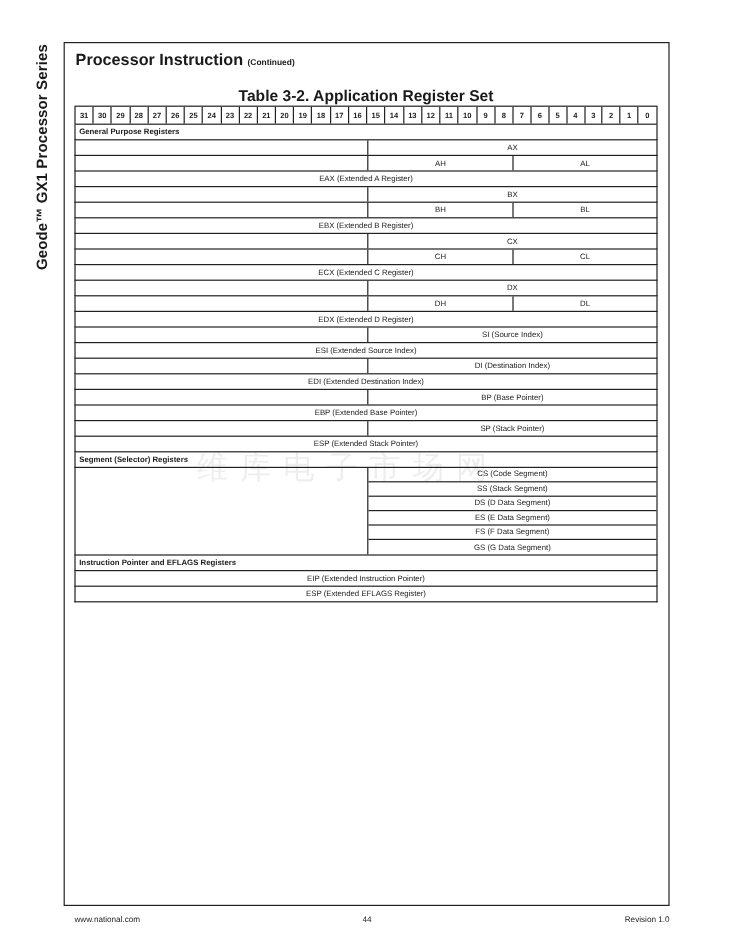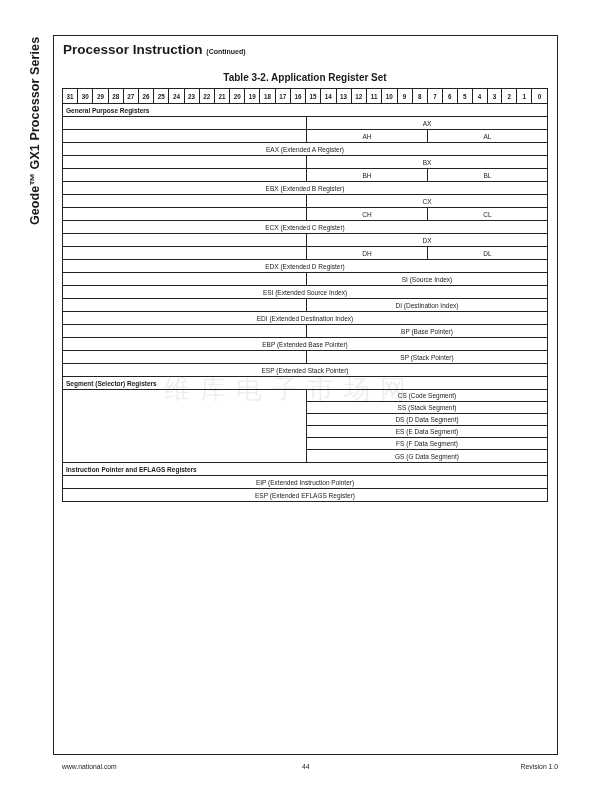--- a/index.html
+++ b/index.html
@@ -22,21 +22,21 @@
     border-left:1.3px solid #222; border-top:1.3px solid #222;
     border-right:1.3px solid #222; border-bottom:1.3px solid #222;
     box-sizing:border-box;
   }
   .page-title {
     position:absolute; left:63px; top:42px; font-weight:bold; font-size:13.5px;
   }
   .page-title .cont { font-size:7px; font-weight:bold; }
   .table-title {
     position:absolute; left:62px; width:486px; top:72px; text-align:center;
-    font-weight:bold; font-size:10px;
+    font-weight:bold; font-size:13px;
   }
   .tbl {
     position:absolute; left:62px; top:88px; width:486px;
   }
   .hdr { display:flex; height:16px; border:1px solid #222; box-sizing:border-box; }
   .hdr .bit {
     border-right:1px solid #222; box-sizing:border-box; font-size:6.3px; font-weight:bold;
     display:flex; align-items:center; justify-content:center;
   }
   .hdr .bit:last-child { border-right:none; }

